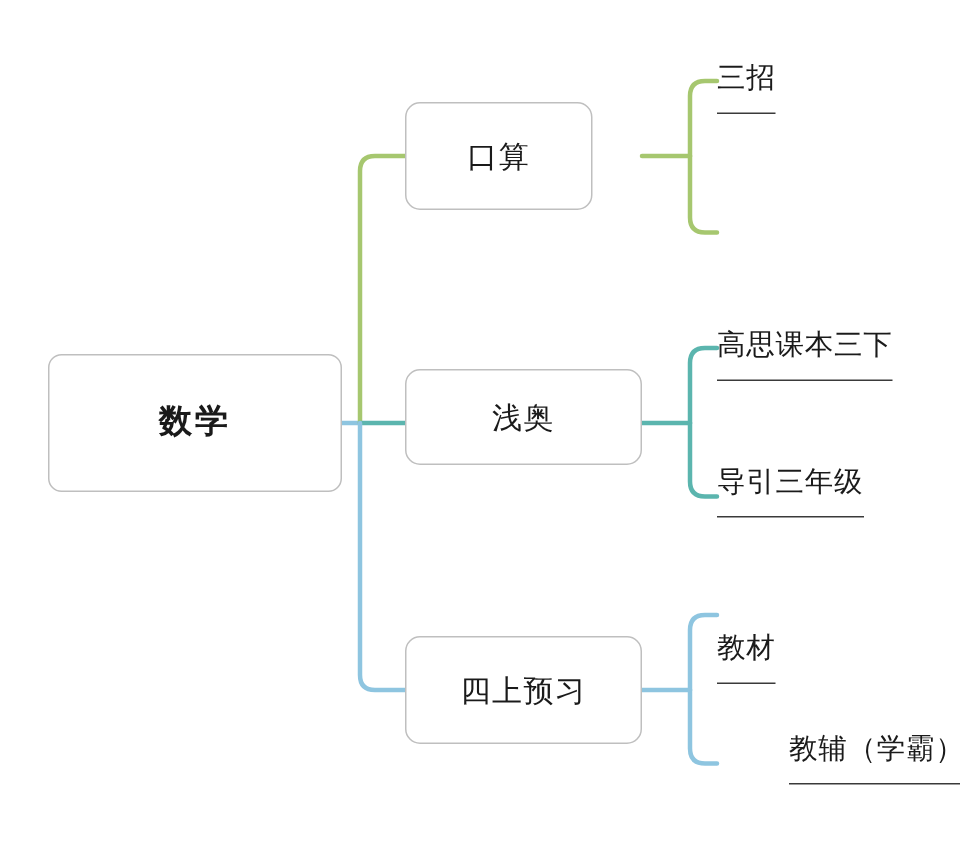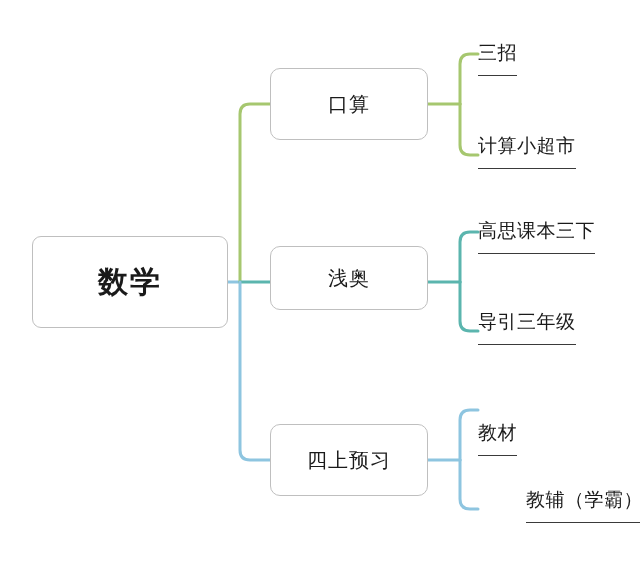--- a/index.html
+++ b/index.html
@@ -42,21 +42,21 @@
   .node-label {
     font-size: 20px;
     letter-spacing: 1px;
     line-height: 1;
     white-space: nowrap;
   }
   .node.root {
     border-radius: 9px;
   }
   .node.root .node-label {
-    font-size: 30px;
+    font-size: 22px;
     font-weight: bold;
     letter-spacing: 2px;
   }
   .leaf {
     position: absolute;
     display: flex;
     flex-direction: column;
     align-items: flex-start;
   }
   .leaf-label {
@@ -94,37 +94,34 @@
 
     <path d="M 428 460 L 460 460" fill="none" stroke="#8ec5e0" stroke-width="3" stroke-linecap="round"></path>
     <path d="M 460 460 L 460 420 Q 460 410 470 410 L 478 410" fill="none" stroke="#8ec5e0" stroke-width="3" stroke-linecap="round"></path>
     <path d="M 460 460 L 460 499 Q 460 509 470 509 L 478 509" fill="none" stroke="#8ec5e0" stroke-width="3" stroke-linecap="round"></path>
   </svg>
 
   <div class="node root" style="left:32px; top:236px; width:196px; height:92px;">
     <span class="node-label">数学</span>
   </div>
 
-  <div class="node" style="left:270px; top:68px; width:158px; height:72px;">
+  <div class="node" style="left:270px; top:68px; width:125px; height:72px;">
     <span class="node-label">口算</span>
   </div>
 
   <div class="node" style="left:270px; top:246px; width:158px; height:64px;">
     <span class="node-label">浅奥</span>
   </div>
 
   <div class="node" style="left:270px; top:424px; width:158px; height:72px;">
     <span class="node-label">四上预习</span>
   </div>
 
   <div class="leaf" style="left:478px; top:42px;">
     <span class="leaf-label">三招</span>
-  </div>
-  <div class="leaf" style="left:478px; top:135px;">
-    <span class="leaf-label">计算小超市</span>
   </div>
 
   <div class="leaf" style="left:478px; top:311px;">
     <span class="leaf-label">导引三年级</span>
   </div>
   <div class="leaf" style="left:478px; top:220px;">
     <span class="leaf-label">高思课本三下</span>
   </div>
 
   <div class="leaf" style="left:478px; top:422px;">

